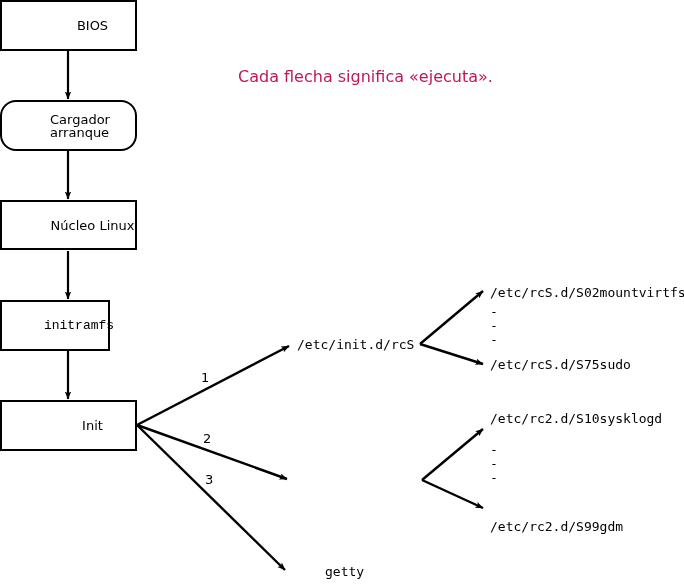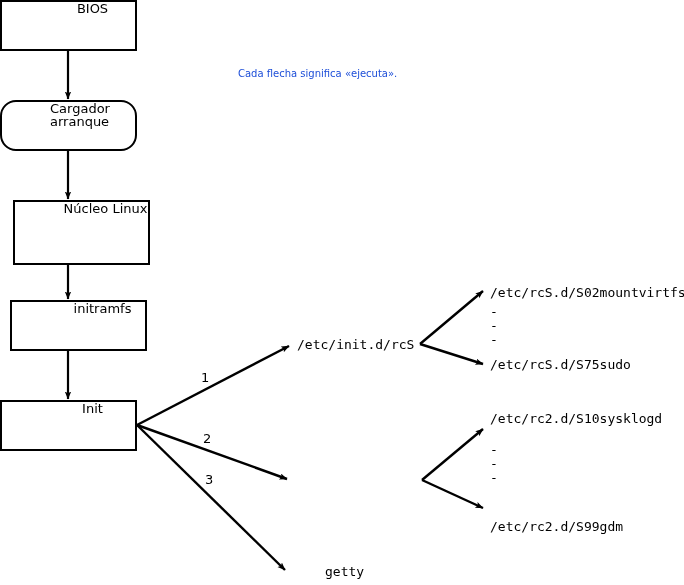--- a/index.html
+++ b/index.html
@@ -22,21 +22,21 @@
     top: 0;
     width: 684px;
     height: 585px;
   }
   .box {
     position: absolute;
     box-sizing: border-box;
     border: 2px solid #000000;
     background: #ffffff;
     display: flex;
-    align-items: flex-start;
+    align-items: center;
     justify-content: center;
     font-family: "DejaVu Sans", sans-serif;
     font-size: 13px;
     color: #000000;
     line-height: 1;
     padding-left: 48px;
   }
   .mono-node {
     position: absolute;
     font-family: "DejaVu Sans Mono", monospace;
@@ -55,22 +55,22 @@
   .dash {
     position: absolute;
     font-family: "DejaVu Sans Mono", monospace;
     font-size: 13px;
     color: #000000;
     line-height: 1;
   }
   .caption {
     position: absolute;
     font-family: "DejaVu Sans", sans-serif;
-    font-size: 10px;
-    color: #1d4ed8;
+    font-size: 16px;
+    color: #be185d;
     white-space: nowrap;
     line-height: 1;
   }
 </style>
 </head>
 <body>
 
 <div id="canvas">
 
   <svg id="wires" viewBox="0 0 684 585" xmlns="http://www.w3.org/2000/svg">
@@ -103,24 +103,24 @@
       <line x1="422" y1="480" x2="483" y2="508"></line>
     </g>
   </svg>
 
   <div class="box" style="left:0px;  top:0px;   width:137px; height:51px;">
     <span>BIOS</span>
   </div>
   <div class="box" style="left:0px;  top:100px; width:137px; height:51px;border-radius:16px;">
     <span>Cargador arranque</span>
   </div>
-  <div class="box" style="left:0px;  top:200px; width:137px; height:65px;margin-left:13px;">
+  <div class="box" style="left:0px;  top:200px; width:137px; height:50px;">
     <span>Núcleo Linux</span>
   </div>
-  <div class="box" style="left:10px;  top:300px; width:137px; height:51px;">
+  <div class="box" style="left:0px;  top:300px; width:110px; height:51px;font-family:Liberation Mono, monospace;">
     <span>initramfs</span>
   </div>
   <div class="box" style="left:0px;  top:400px; width:137px; height:51px;">
     <span>Init</span>
   </div>
 
   <div class="caption" style="left:238px; top:69px;">Cada flecha significa «ejecuta».</div>
 
   <div class="edge-num" style="left:201px; top:371px;">1</div>
   <div class="edge-num" style="left:203px; top:432px;">2</div>

